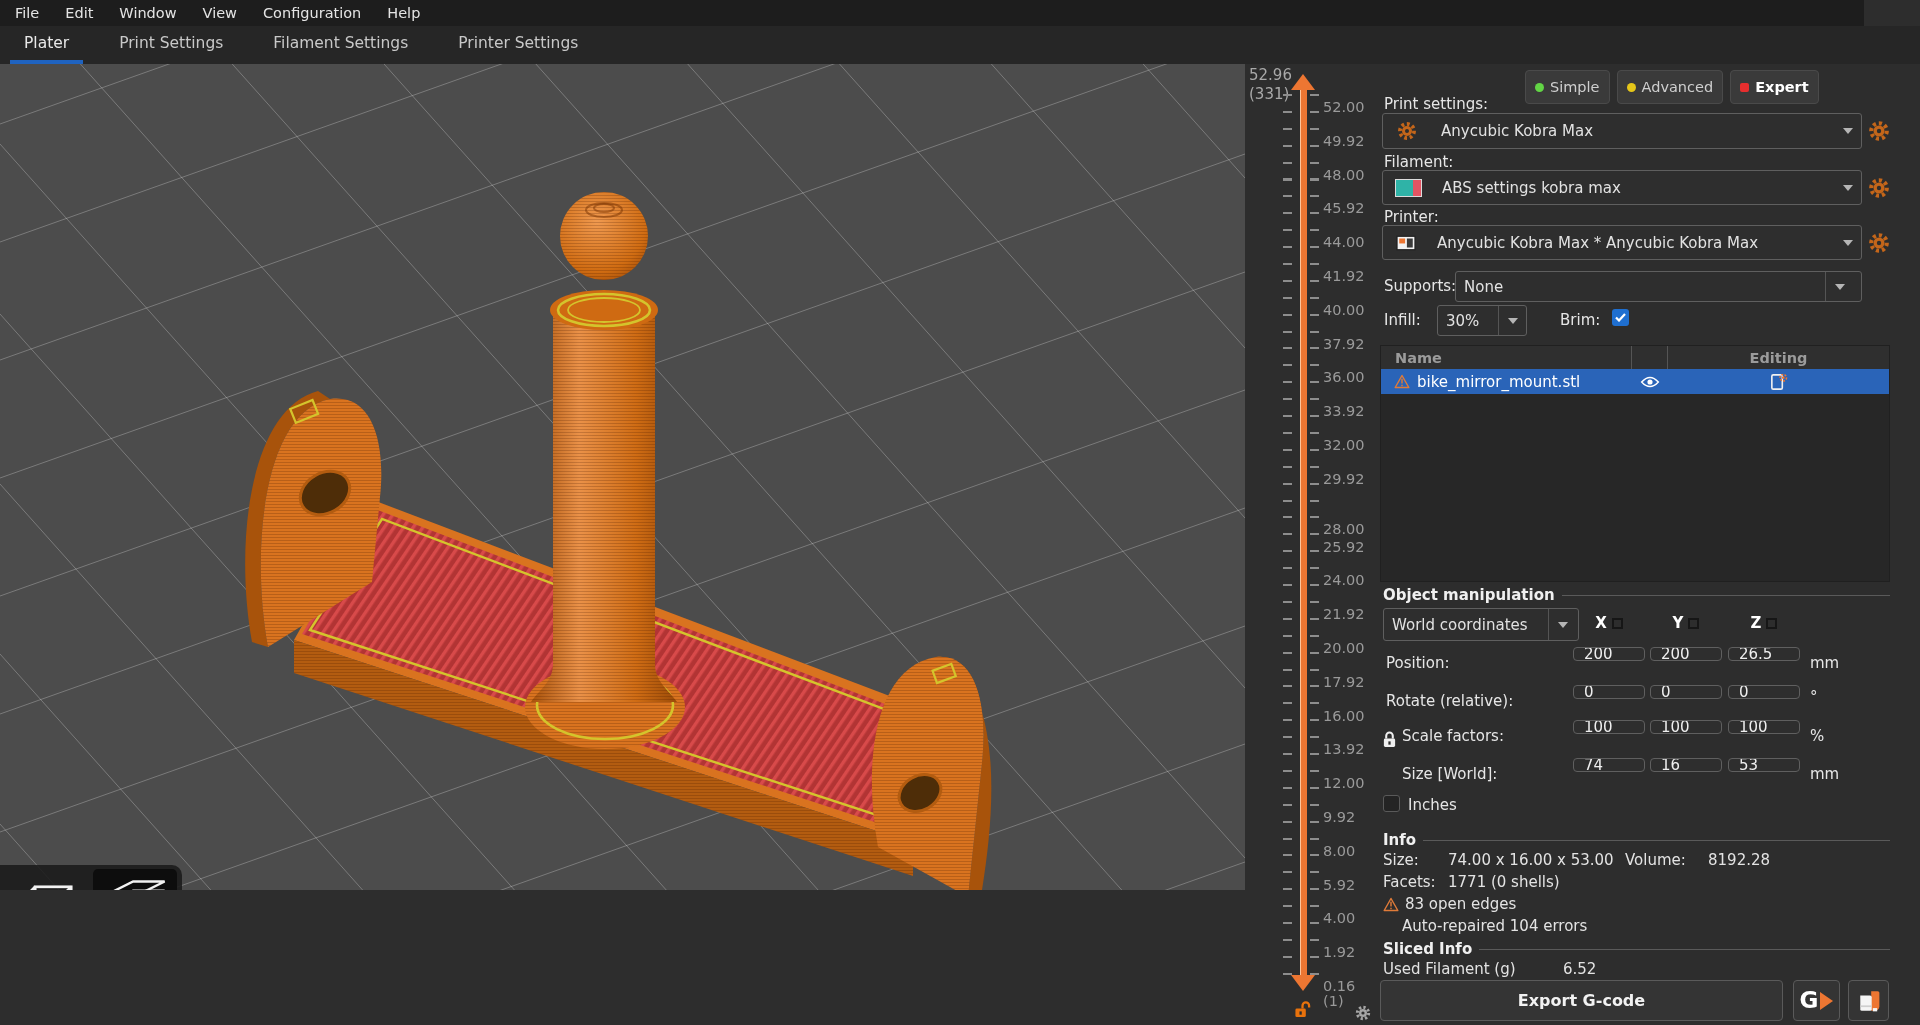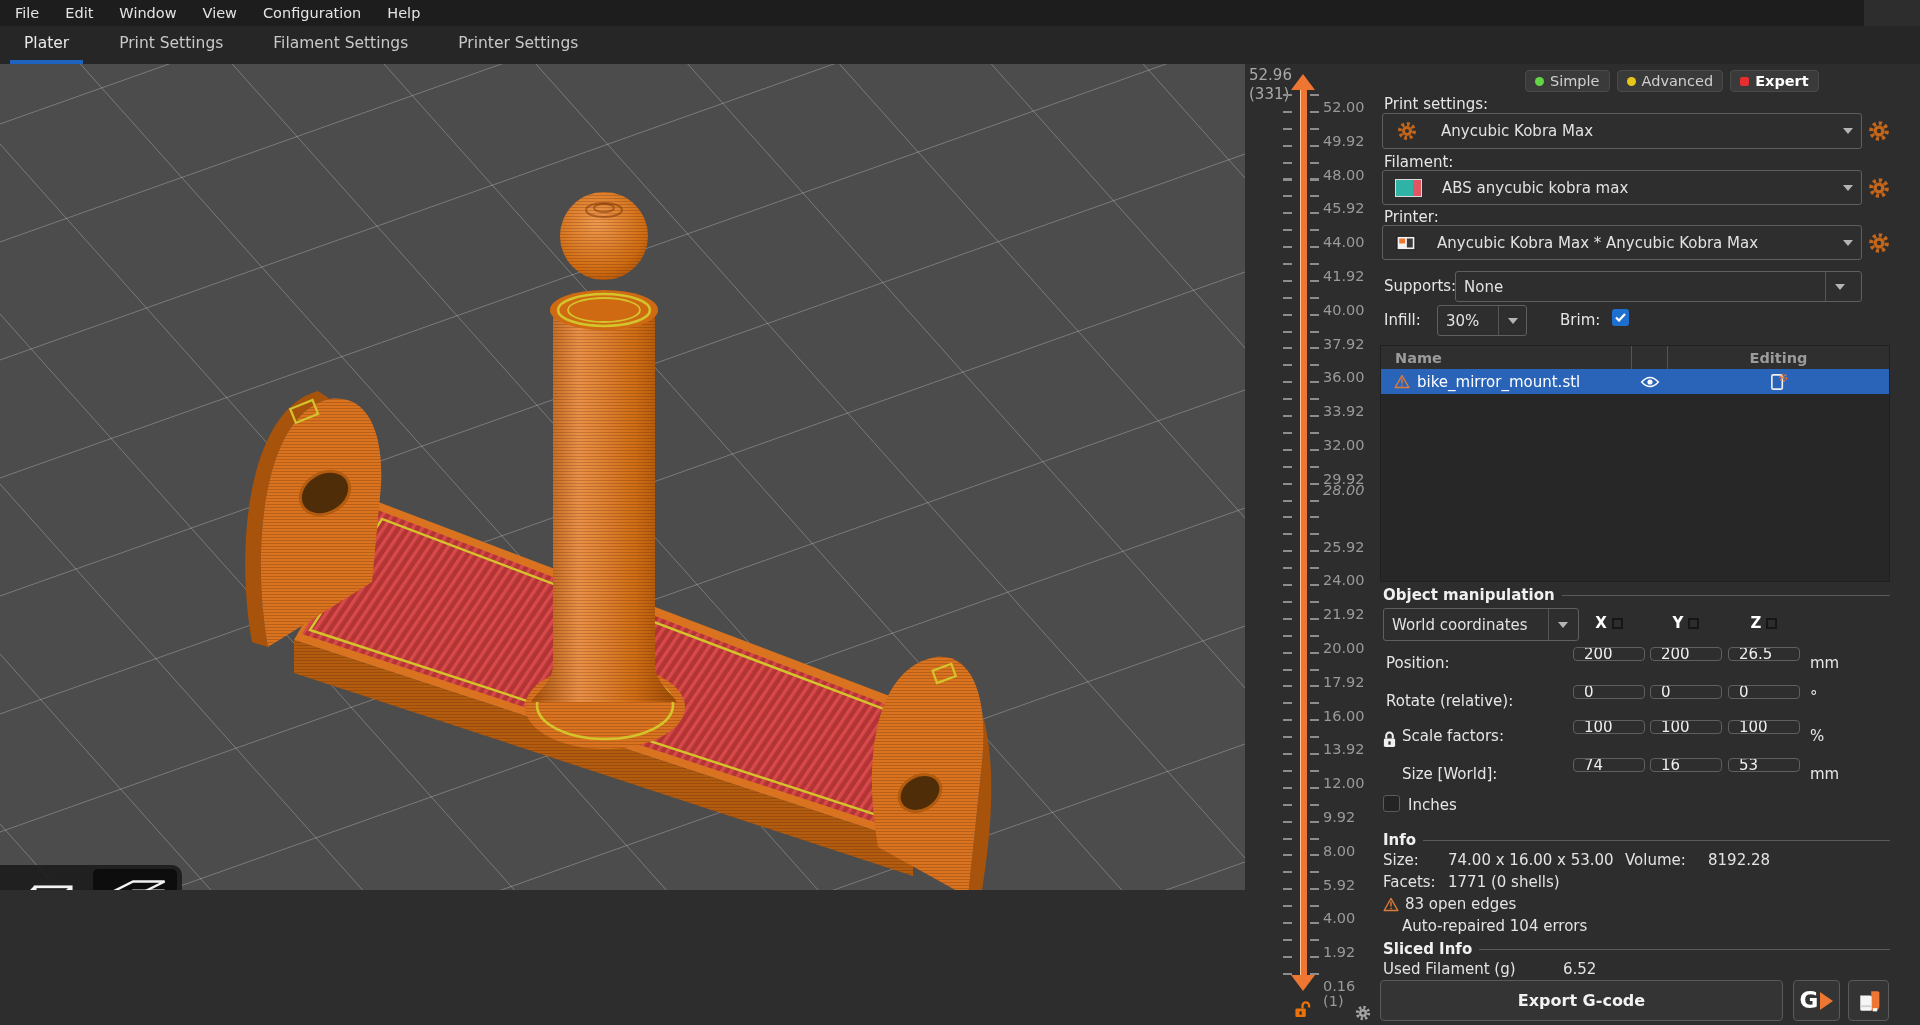--- a/index.html
+++ b/index.html
@@ -42,21 +42,21 @@
   .vbar { position:absolute; left:55px; top:26px; width:7px; height:885px; background:#ed7632; border-left:1px solid #ffc49a; }
   .varrow-up { position:absolute; left:46px; top:10px; width:0; height:0; border-left:12px solid transparent; border-right:12px solid transparent; border-bottom:16px solid #ed7632; }
   .varrow-dn { position:absolute; left:46px; top:911px; width:0; height:0; border-left:12px solid transparent; border-right:12px solid transparent; border-top:16px solid #ed7632; }
   .layer-labels { position:absolute; left:78px; top:0; width:56px; height:961px; }
   .layer-label { position:absolute; left:0; height:17px; font-size:14.5px; color:#9a9a9a; }
   .layer-bottom-cnt { position:absolute; left:78px; top:929px; font-size:14.5px; color:#9a9a9a; }
 
   
   .sidebar { position:absolute; left:1380px; top:64px; width:540px; height:961px; background:#2d2d2d; z-index:20; font-size:15px; color:#e6e6e6; }
   .modewrap { position:absolute; top:6px; left:145px; display:flex; gap:7px; }
-  .pill { display:flex; align-items:center; gap:6px; background:#3a3a3a; border:1px solid #4a4a4a; border-radius:4px; padding:2px 9px; font-size:14.5px; color:#cfcfcf; }
+  .pill { display:flex; align-items:center; gap:6px; background:#3a3a3a; border:1px solid #4a4a4a; border-radius:4px; padding:8px 9px; font-size:14.5px; color:#cfcfcf; }
   .pill .dot { width:9px; height:9px; border-radius:50%; }
   .pill.expert { color:#fff; font-weight:bold; }
   .slabel { position:absolute; left:4px; }
   .combo { position:absolute; background:#2e2e2e; border:1px solid #5f5f5f; border-radius:3px; display:flex; align-items:center; gap:10px; padding:0 8px; color:#e2e2e2; }
   .combo .chev { margin-left:auto; }
   .chev { width:0; height:0; border-left:5px solid transparent; border-right:5px solid transparent; border-top:6px solid #b5b5b5; }
   .chev-sect { margin-left:auto; align-self:stretch; display:flex; align-items:center; padding-left:9px; border-left:1px solid #555; }
   .gearbtn { position:absolute; width:22px; height:22px; }
   .swatch { width:27px; height:18px; border:1px solid #dcdcdc; display:flex; flex-shrink:0; }
   .swatch i { display:block; height:100%; }
@@ -307,21 +307,21 @@
         <div class="layer-label" data-name="layer-scale-label" style="top: 102.62px;">48.00</div>
         <div class="layer-label" data-name="layer-scale-label" style="top: 136.43px; text-align: right;">45.92</div>
         <div class="layer-label" data-name="layer-scale-label" style="top: 170.24px;">44.00</div>
         <div class="layer-label" data-name="layer-scale-label" style="top: 204.05px;">41.92</div>
         <div class="layer-label" data-name="layer-scale-label" style="top: 237.86px;">40.00</div>
         <div class="layer-label" data-name="layer-scale-label" style="top: 271.67px;">37.92</div>
         <div class="layer-label" data-name="layer-scale-label" style="top: 305.48px;">36.00</div>
         <div class="layer-label" data-name="layer-scale-label" style="top: 339.29px;">33.92</div>
         <div class="layer-label" data-name="layer-scale-label" style="top: 373.1px;">32.00</div>
         <div class="layer-label" data-name="layer-scale-label" style="top: 406.91px;">29.92</div>
-        <div class="layer-label" data-name="layer-scale-label" style="top: 418px; font-style: italic;">28.00</div>
+        <div class="layer-label" data-name="layer-scale-label" style="top: 457px;">28.00</div>
         <div class="layer-label" data-name="layer-scale-label" style="top: 474.53px;">25.92</div>
         <div class="layer-label" data-name="layer-scale-label" style="top: 508.34px;">24.00</div>
         <div class="layer-label" data-name="layer-scale-label" style="top: 542.15px;">21.92</div>
         <div class="layer-label" data-name="layer-scale-label" style="top: 575.96px;">20.00</div>
         <div class="layer-label" data-name="layer-scale-label" style="top: 609.77px;">17.92</div>
         <div class="layer-label" data-name="layer-scale-label" style="top: 643.58px;">16.00</div>
         <div class="layer-label" data-name="layer-scale-label" style="top: 677.39px;">13.92</div>
         <div class="layer-label" data-name="layer-scale-label" style="top: 711.2px;">12.00</div>
         <div class="layer-label" data-name="layer-scale-label" style="top: 745.01px;">9.92</div>
         <div class="layer-label" data-name="layer-scale-label" style="top: 778.82px;">8.00</div>
@@ -367,21 +367,21 @@
     <svg class="gearbtn" style="left:488px; top:56px; color:#c4661a" data-name="print-settings-gear-button">
         <use href="#gear"></use>
       </svg>
 
     <div class="slabel" style="top:89px" data-name="filament-label">Filament:</div>
     <div class="combo" style="left:2px; top:106px; width:480px; height:35px;" data-name="filament-combo">
       <span class="swatch" style="margin:0 10px 0 4px" data-name="filament-swatch-icon">
         <i style="width:17px;background:#2fb3a7"></i>
           <i style="width:8px;background:#e25563"></i>
       </span>
-      <span>ABS anycubic kobra max</span>
+      <span>ABS settings kobra max</span>
       <span class="chev" data-name="chevron-down-icon"></span>
     </div>
     <svg class="gearbtn" style="left:488px; top:113px; color:#c4661a" data-name="filament-gear-button">
         <use href="#gear"></use>
       </svg>
 
     <div class="slabel" style="top:144px" data-name="printer-label">Printer:</div>
     <div class="combo" style="left:2px; top:161px; width:480px; height:35px;" data-name="printer-combo">
       <svg width="22" height="18" style="margin:0 10px 0 4px" data-name="printer-icon">
           <use href="#printerprof"></use>

